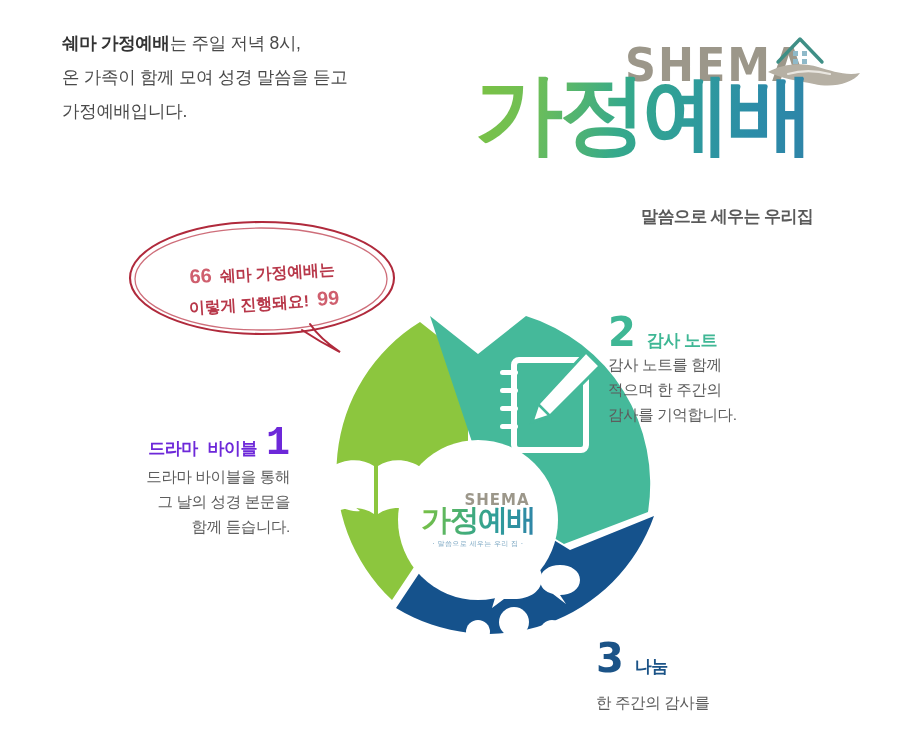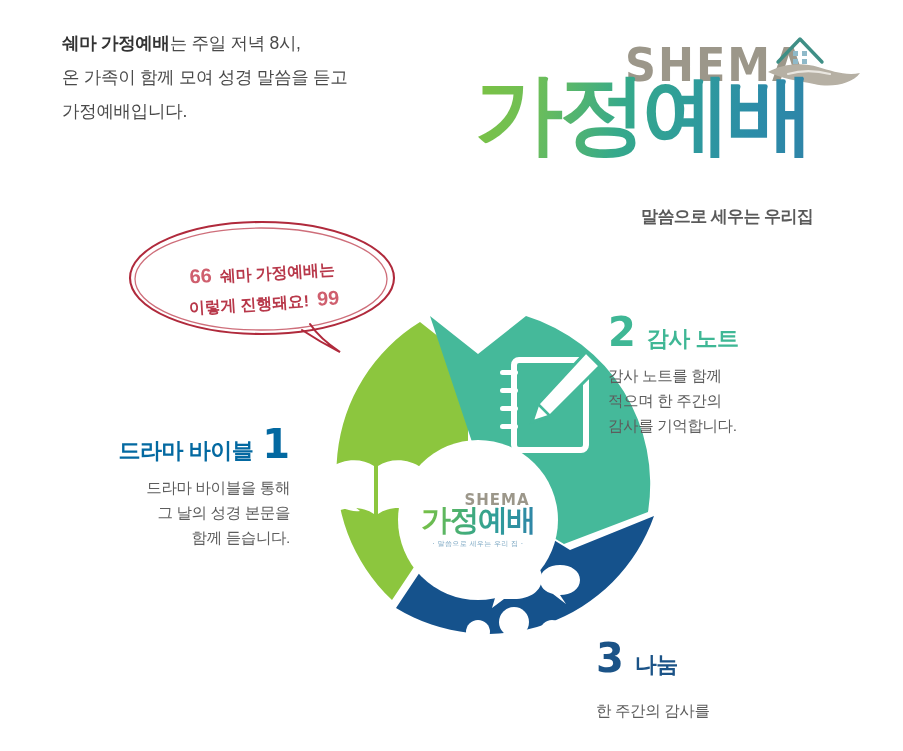--- a/index.html
+++ b/index.html
@@ -70,38 +70,38 @@
     background: linear-gradient(100deg,#7cc242 0%,#43ad78 40%,#2f9d9a 65%,#2f84a8 100%);
     -webkit-background-clip: text; background-clip: text;
     color: transparent; -webkit-text-fill-color: transparent;
   }
   .mini-tagline { font-size: 7px; color: #7fa9c4; letter-spacing: 0.4px; margin-top: 3px; }
 
   
   .sec { position: absolute; }
   .sec-head { display: flex; align-items: baseline; white-space: nowrap; }
   .sec-num { font-size: 40px; font-weight: bold; line-height: 1; font-family: "DejaVu Sans", sans-serif; }
-  .sec-title { font-size: 22px; font-weight: bold; letter-spacing: -0.5px; }
-  .sec-body { font-size: 15.5px; line-height: 25px; color: #5d5d5d; letter-spacing: -0.4px; margin-top: 9px; }
+  .sec-title { font-size: 17px; font-weight: bold; letter-spacing: -0.5px; }
+  .sec-body { font-size: 15.5px; line-height: 25px; color: #5d5d5d; letter-spacing: -0.4px; }
 
   
   #sec1 { left: 60px; top: 424px; width: 230px; text-align: right; }
   #sec1 .sec-head { justify-content: flex-end; gap: 9px; }
-  #sec1 .sec-num, #sec1 .sec-title { color: #0369a1; }
+  #sec1 .sec-num, #sec1 .sec-title { color: #6d28d9; font-family: Liberation Mono, monospace; }
 
   
   #sec2 { left: 608px; top: 312px; width: 240px; text-align: left; }
   #sec2 .sec-head { gap: 11px; }
   #sec2 .sec-num, #sec2 .sec-title { color: #3fb795; }
 
   
   #sec3 { left: 596px; top: 638px; width: 250px; text-align: left; }
   #sec3 .sec-head { gap: 11px; }
   #sec3 .sec-num, #sec3 .sec-title { color: #1b5387; }
-  #sec3 .sec-body { margin-top: 18px; }
+  #sec3 .sec-body { margin-top: 12px; }
 </style>
 </head>
 <body>
 
 <div id="page">
 
   <div id="intro">
     <div>
       <span class="lead">쉐마 가정예배</span><span>는 주일 저녁 8시,</span>
     </div>

